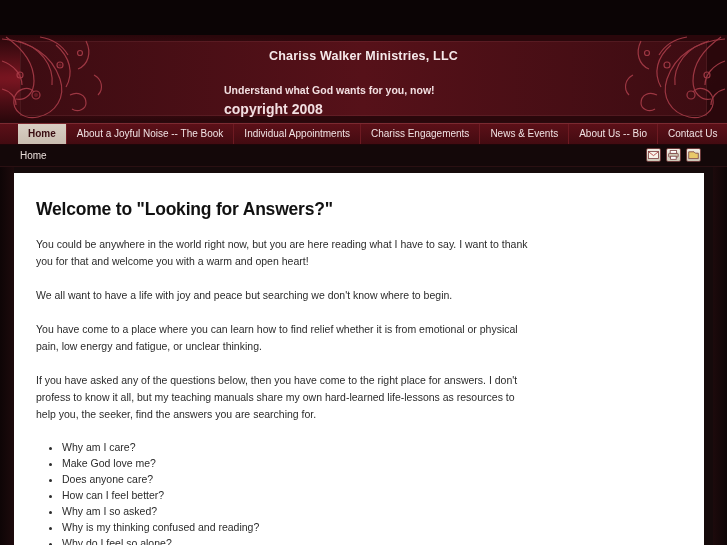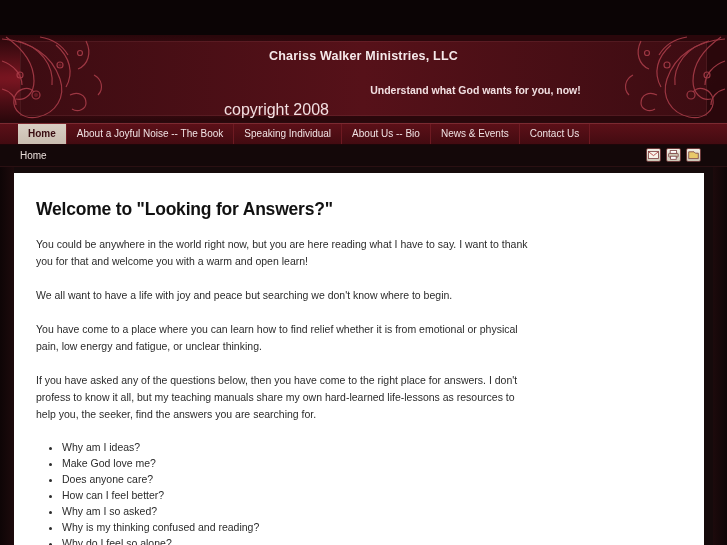--- a/index.html
+++ b/index.html
@@ -52,26 +52,25 @@
     font-size: 12.5px;
     font-weight: bold;
     letter-spacing: .2px;
     margin-bottom: 18px;
   }
   .tagline {
     color: #f2dfe1;
     font-size: 10.5px;
     font-weight: bold;
     line-height: 1.9;
-    text-align: center;
   }
   .copyright {
     color: #f2dfe1;
-    font-size: 16px;
-    font-weight: normal;
+    font-size: 14px;
+    font-weight: bold;
   }
   .tagline-wrap { text-align: left; margin-left: 224px; }
 
   
   .navbar {
     display: flex;
     height: 22px;
     background: linear-gradient(180deg, #5c1018 0%, #430b11 100%);
     border-top: 1px solid #7c2a31;
     border-bottom: 1px solid #1d0609;
@@ -228,23 +227,24 @@
       <div class="tagline-wrap">
         <div class="tagline">Understand what God wants for you, now!</div>
         <div class="copyright">copyright 2008</div>
       </div>
     </div>
   </div>
 
   <div class="navbar">
     <div class="navitem active">Home</div>
     <div class="navitem">About a Joyful Noise -- The Book</div>
-    <div class="navitem">Speaking Individual</div>
+    <div class="navitem">Individual Appointments</div>
+    <div class="navitem">Chariss Engagements</div>
+    <div class="navitem">News &amp; Events</div>
     <div class="navitem">About Us -- Bio</div>
-    <div class="navitem">News &amp; Events</div>
     <div class="navitem">Contact Us</div>
 
   </div>
 
   <div class="crumbbar">
     <div class="crumb">Home</div>
     <div class="tools">
       <div class="tool">
         <svg width="11" height="10" viewBox="0 0 11 10">
           <rect x="0.5" y="1.5" width="10" height="7" fill="#f7f4ea" stroke="#7a4040" stroke-width="0.8"></rect>
@@ -266,27 +266,27 @@
     </div>
   </div>
 
   <div class="content-wrap">
     <div class="dark-left"></div>
     <div class="dark-right"></div>
 
     <div class="sheet">
       <h1 class="headline">Welcome to "Looking for Answers?"</h1>
 
-      <p class="para">You could be anywhere in the world right now, but you are here reading what I have to say. I want to thank you for that and welcome you with a warm and open learn!</p>
+      <p class="para">You could be anywhere in the world right now, but you are here reading what I have to say. I want to thank you for that and welcome you with a warm and open heart!</p>
       <p class="para">We all want to have a life with joy and peace but searching we don't know where to begin.</p>
       <p class="para">You have come to a place where you can learn how to find relief whether it is from emotional or physical pain, low energy and fatigue, or unclear thinking.</p>
       <p class="para">If you have asked any of the questions below, then you have come to the right place for answers. I don't profess to know it all, but my teaching manuals share my own hard-learned life-lessons as resources to help you, the seeker, find the answers you are searching for.</p>
 
       <ul class="questions">
-        <li>Why am I ideas?</li>
+        <li>Why am I care?</li>
         <li>Make God love me?</li>
         <li>Does anyone care?</li>
         <li>How can I feel better?</li>
         <li>Why am I so asked?</li>
         <li>Why is my thinking confused and reading?</li>
         <li>Why do I feel so alone?</li>
 
       </ul>
 
     </div>

